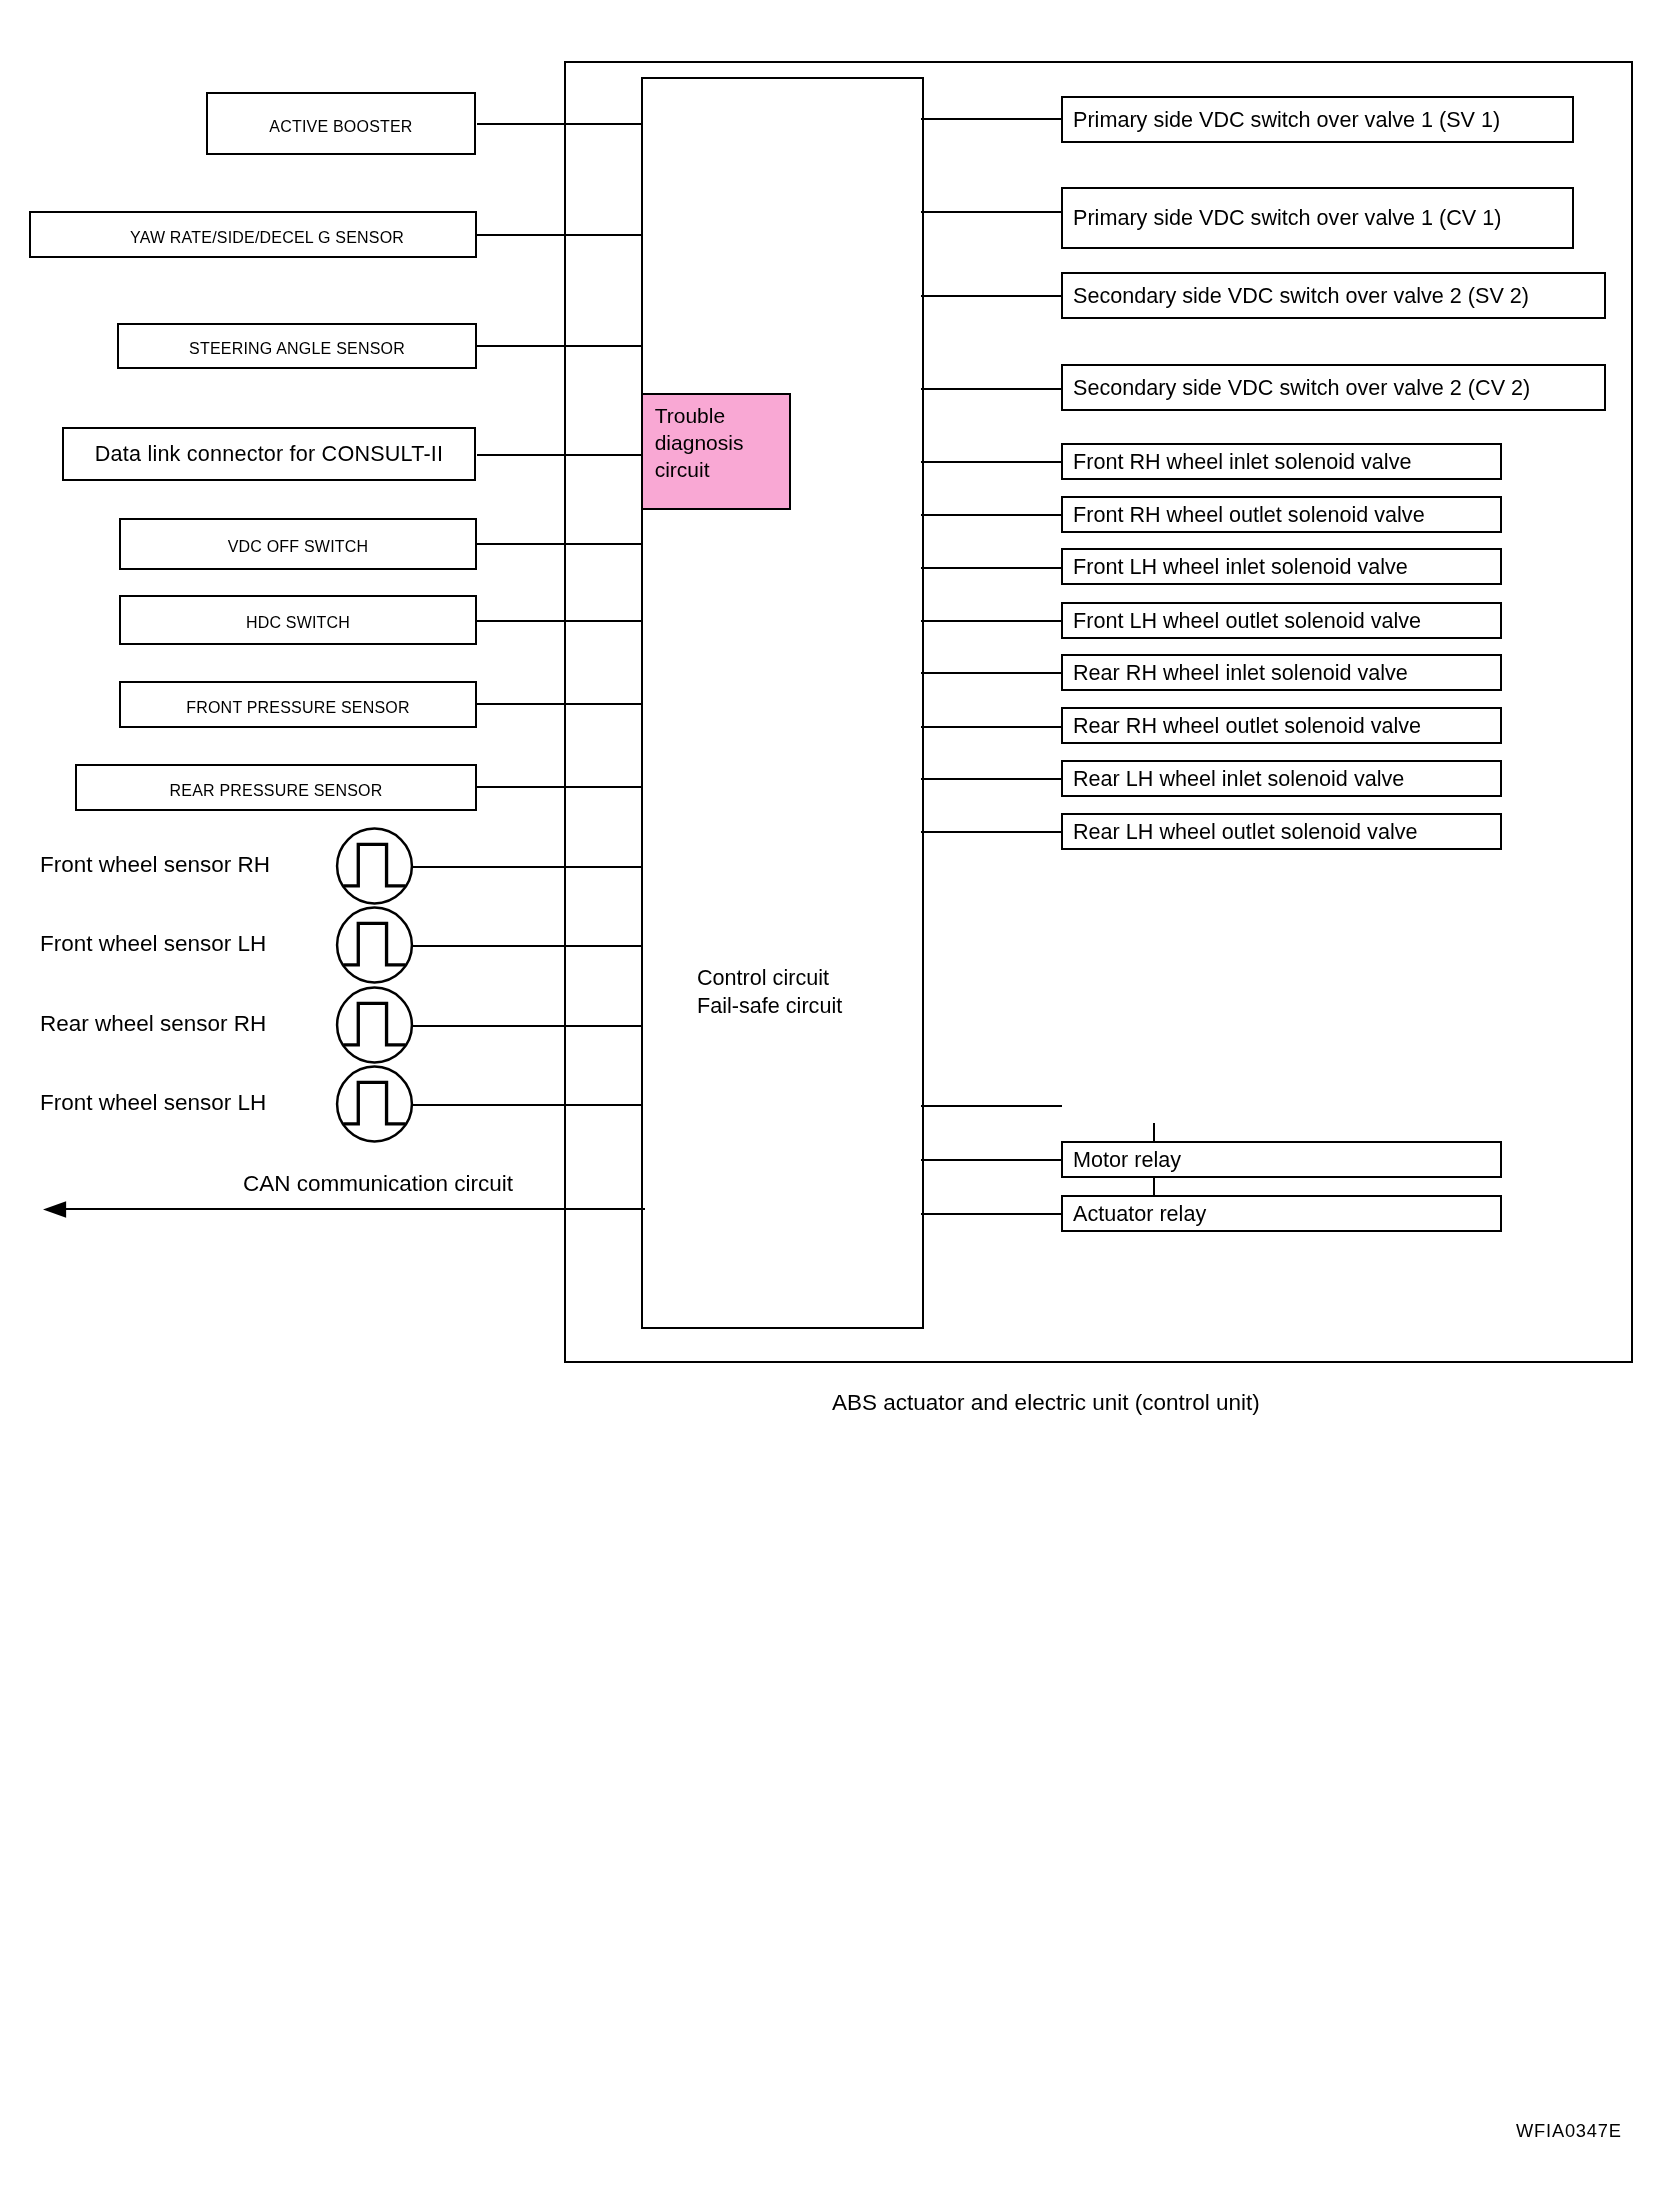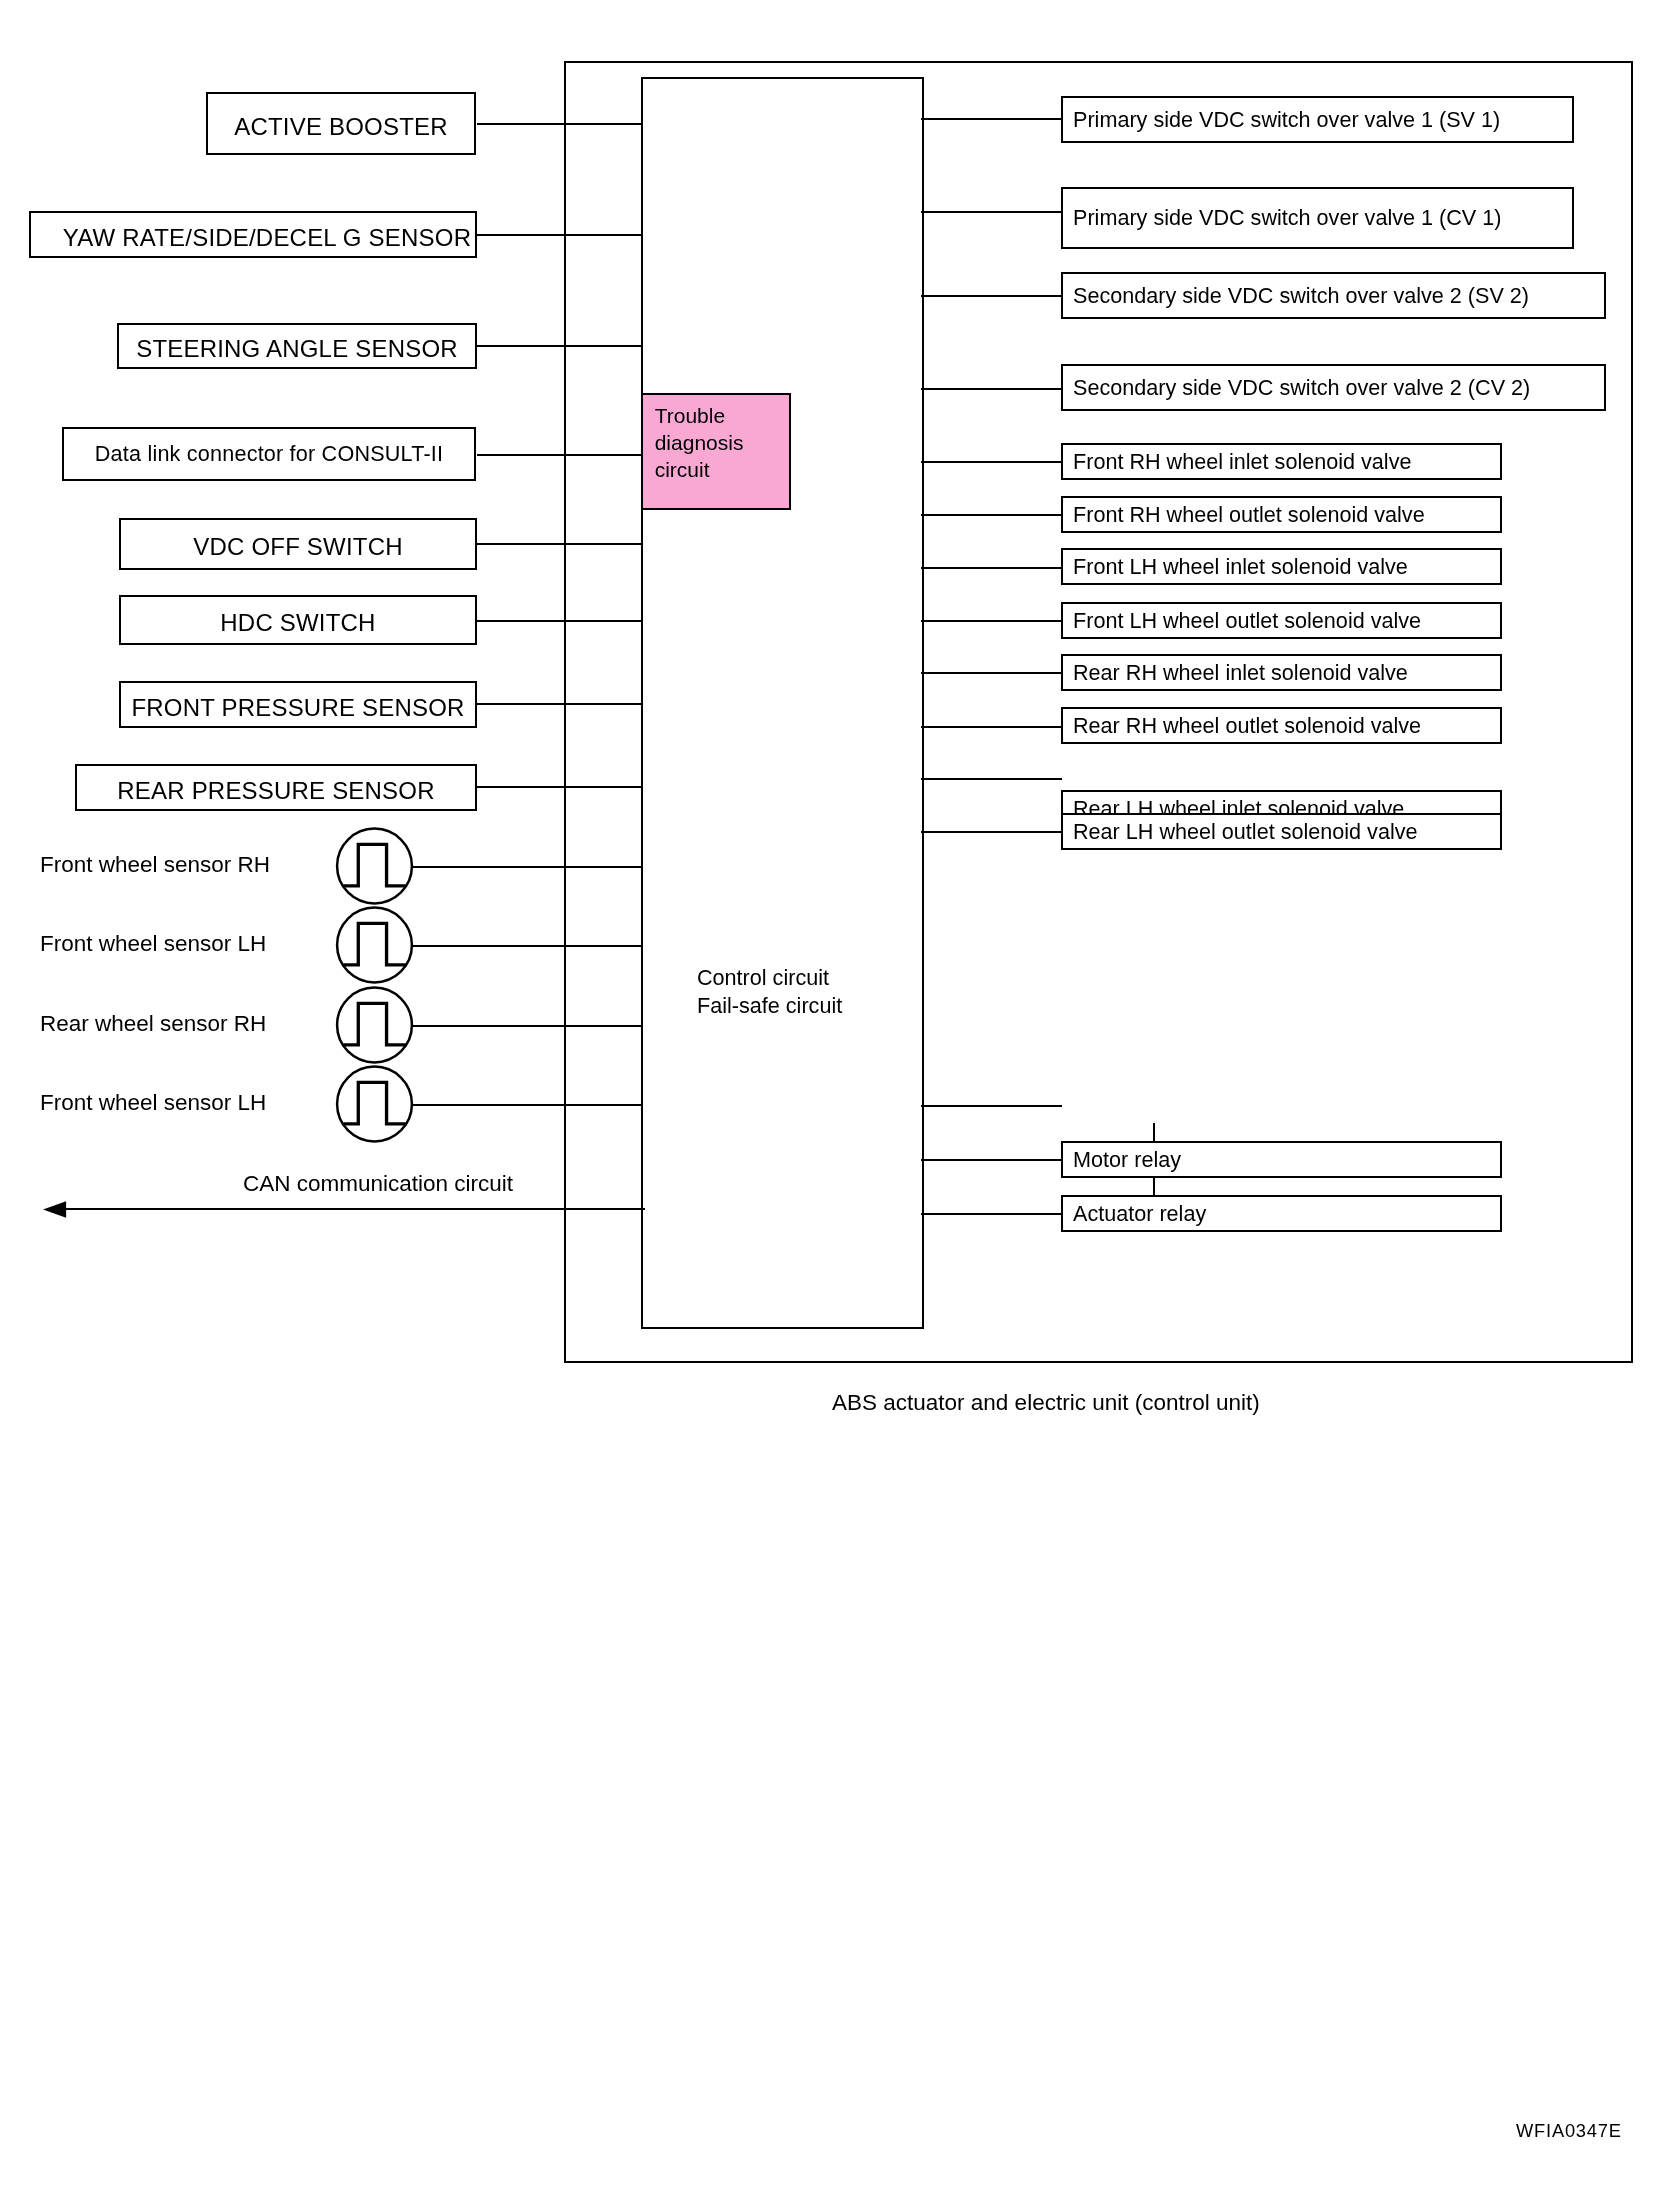--- a/index.html
+++ b/index.html
@@ -6,21 +6,21 @@
   body{font-family:"Liberation Sans", sans-serif;color:#000;}
   #page{position:relative;width:1666px;height:2205px;background:#fff;overflow:hidden;}
 
   .box{position:absolute;border:2.5px solid #000;background:#fff;box-sizing:border-box;
        display:flex;align-items:center;}
   .box .lbl{width:100%;white-space:nowrap;}
 
   
   .lbox{justify-content:center;}
   .lbox .lbl{text-align:center;font-size:22.5px;letter-spacing:0.2px;}
-  .lbox.caps .lbl{font-size:24px;margin-top:6px;}
+  .lbox.caps .lbl{font-size:16px;margin-top:6px;}
   .lbox.mixed .lbl{font-size:21.6px;}
 
   
   .rbox{justify-content:flex-start;padding-left:10px;}
   .rbox .lbl{text-align:left;font-size:21.6px;}
 
   .outer{position:absolute;border:2.5px solid #000;background:transparent;box-sizing:border-box;}
   .inner{position:absolute;border:2.5px solid #000;background:#fff;box-sizing:border-box;}
 
   .tdbox{position:absolute;border:2.5px solid #000;background:#f9a8d4;box-sizing:border-box;
@@ -181,21 +181,21 @@
   </div>
   <div class="box rbox" style="left:1061px;top:602px;width:441px;height:37px;">
     <span class="lbl">Front LH wheel outlet solenoid valve</span>
   </div>
   <div class="box rbox" style="left:1061px;top:654px;width:441px;height:37px;">
     <span class="lbl">Rear RH wheel inlet solenoid valve</span>
   </div>
   <div class="box rbox" style="left:1061px;top:707px;width:441px;height:37px;">
     <span class="lbl">Rear RH wheel outlet solenoid valve</span>
   </div>
-  <div class="box rbox" style="left:1061px;top:760px;width:441px;height:37px;margin-top:30px;">
+  <div class="box rbox" style="left:1061px;top:760px;width:441px;height:37px;">
     <span class="lbl">Rear LH wheel inlet solenoid valve</span>
   </div>
   <div class="box rbox" style="left:1061px;top:813px;width:441px;height:37px;">
     <span class="lbl">Rear LH wheel outlet solenoid valve</span>
   </div>
 
   <div class="box rbox" style="left:1061px;top:1141px;width:441px;height:37px;">
     <span class="lbl">Motor relay</span>
   </div>
   <div class="box rbox" style="left:1061px;top:1195px;width:441px;height:37px;">

